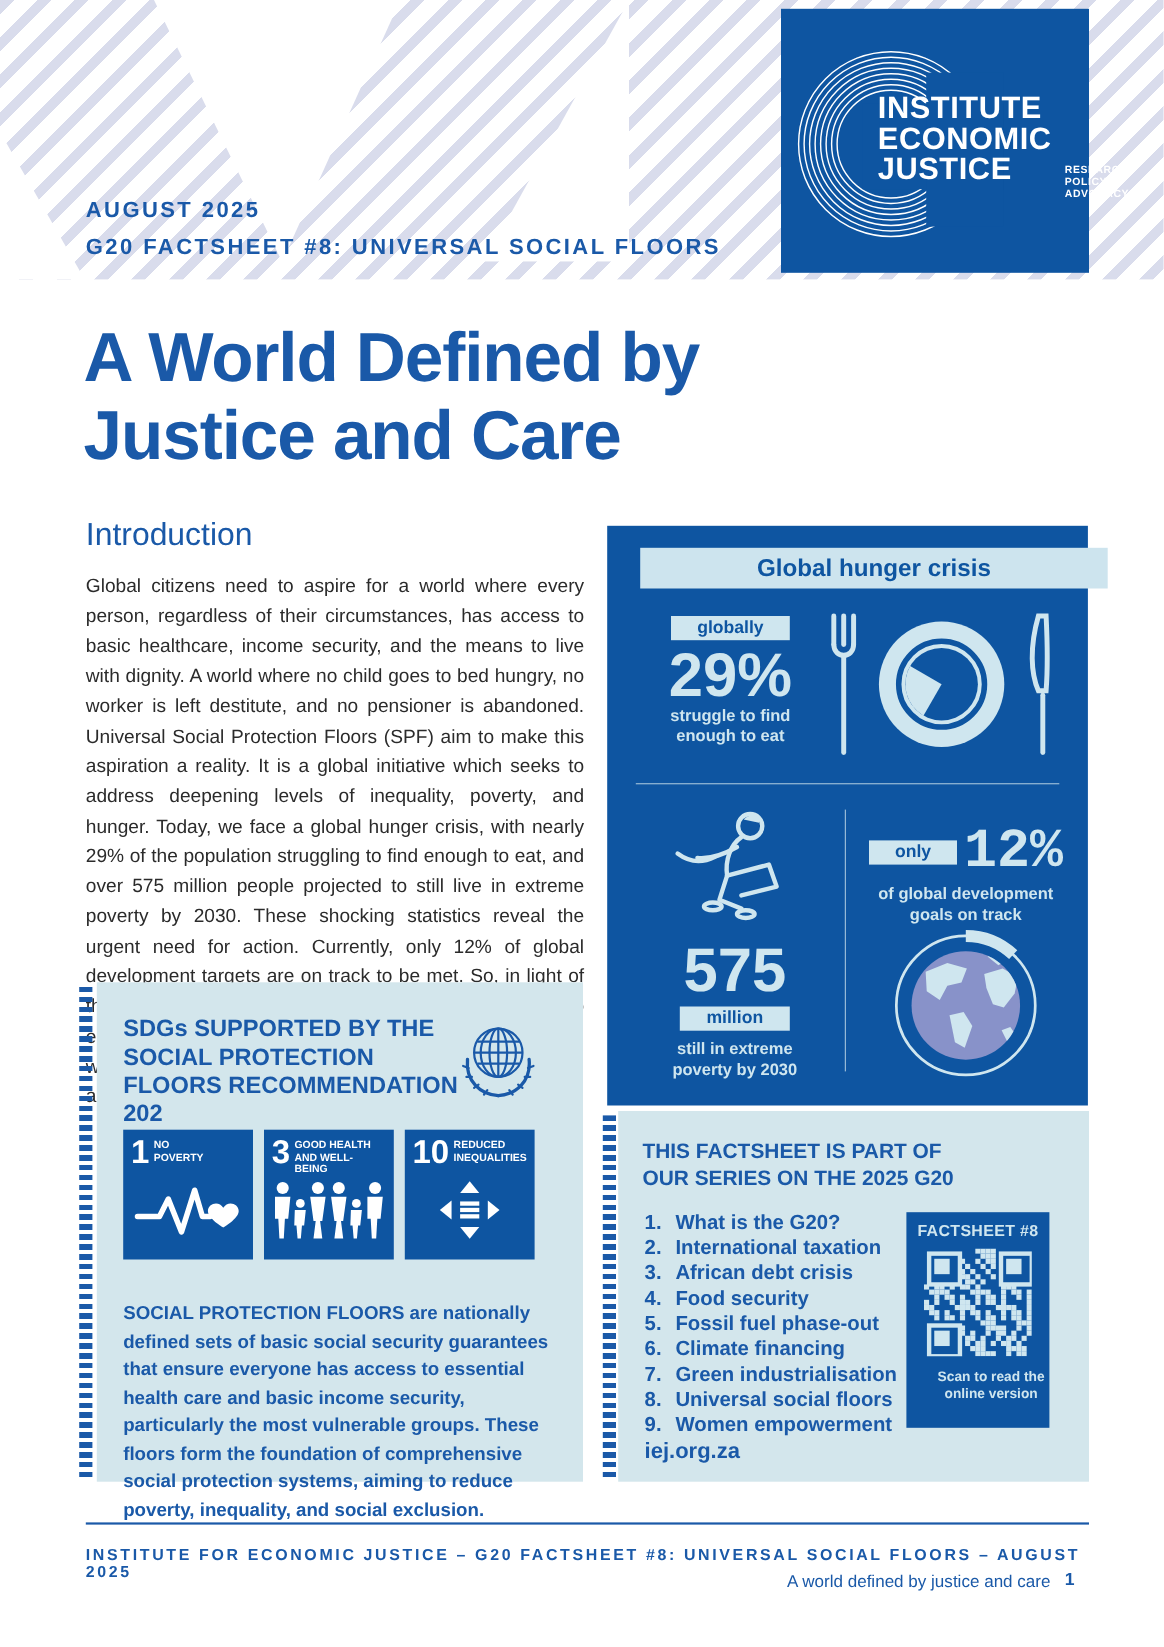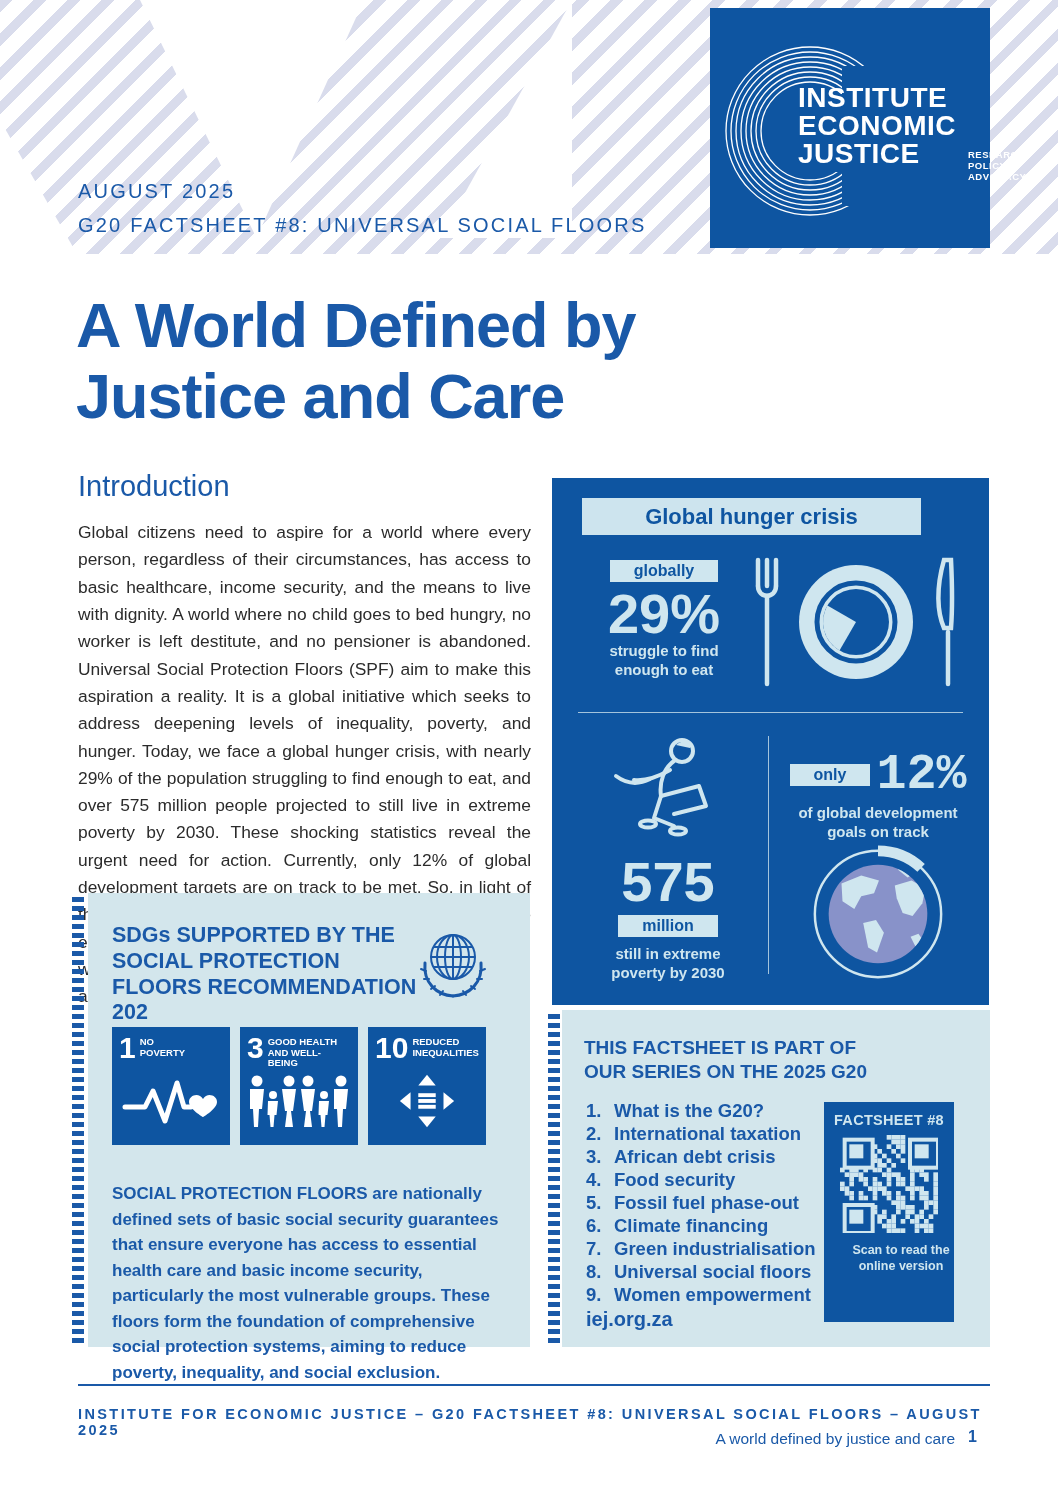--- a/index.html
+++ b/index.html
@@ -17,37 +17,37 @@
   .abs{position:absolute;}
 
   
   .band{left:0;top:0;width:1058px;height:254px;
     background:repeating-linear-gradient(135deg,var(--stripe) 0 9px,#fff 9px 24px);}
   .cut{position:absolute;background:#fff;top:0;height:238px;}
   .cut1{left:140px;width:224px;clip-path:polygon(0 0,100% 0,52% 100%);}
   .cut2{left:440px;width:132px;clip-path:polygon(100% 0,100% 100%,0 100%);}
   .cut3{left:0;top:120px;width:110px;height:134px;clip-path:polygon(0 0,0 100%,70% 100%);}
 
-  .kicker{color:var(--blue);font-weight:normal;font-size:20px;letter-spacing:2.2px;}
+  .kicker{color:var(--blue);font-weight:bold;font-size:20px;letter-spacing:2.2px;}
 
   
   .logo-box{left:710px;top:8px;width:280px;height:240px;background:var(--panel);}
   .logo-rings{position:absolute;left:12px;top:28px;}
   .logo-text{position:absolute;left:88px;top:76px;line-height:1.0;}
   .logo-word{color:#fff;font-weight:bold;font-size:28px;letter-spacing:.5px;}
   .logo-tags{position:absolute;left:170px;top:66px;color:#fff;font-weight:bold;font-size:9.5px;line-height:1.15;letter-spacing:.5px;}
 
   
   .doc-title{left:76px;top:290px;color:var(--blue);font-weight:bold;font-size:63px;line-height:1.12;letter-spacing:-1px;}
   .intro-h{left:78px;top:470px;color:var(--blue);font-weight:normal;font-size:29px;}
   .intro-p{left:78px;top:519px;width:453px;color:var(--ink);font-size:17.4px;line-height:1.57;text-align:justify;}
 
   
   .hunger{left:552px;top:478px;width:437px;height:527px;background:var(--panel);}
-  .hunger-titlebar{position:absolute;left:30px;top:20px;width:339px;height:37px;background:#cde4ee;display:flex;align-items:center;justify-content:center;}
+  .hunger-titlebar{position:absolute;left:30px;top:20px;width:425px;height:37px;background:#cde4ee;display:flex;align-items:center;justify-content:center;}
   .hunger-title{color:var(--panel);font-weight:bold;font-size:22px;}
   .badge{display:inline-block;background:var(--pale);color:var(--panel);font-weight:bold;font-size:16px;padding:2px 24px;}
   .bignum{color:var(--pale);font-weight:bold;font-size:56px;line-height:1;}
   .cap{color:var(--pale);font-weight:bold;font-size:15px;line-height:1.25;white-space:pre-line;text-align:center;}
   .hdiv{position:absolute;left:26px;top:234px;width:385px;height:1px;background:rgba(215,233,240,.75);}
   .vdiv{position:absolute;left:216px;top:258px;width:1px;height:238px;background:rgba(215,233,240,.75);}
   .stat1{position:absolute;left:22px;top:82px;width:180px;text-align:center;}
   .stat2{position:absolute;left:20px;top:376px;width:192px;text-align:center;}
   .stat3{position:absolute;left:230px;top:272px;width:192px;text-align:center;}
 
@@ -60,21 +60,21 @@
   .sdg-lab{font-weight:bold;font-size:9.5px;line-height:1.12;padding-top:3px;white-space:pre-line;}
   .sdg-icon{position:absolute;left:0;bottom:10px;width:100%;text-align:center;}
   .sdg-p{position:absolute;left:24px;top:288px;width:390px;color:var(--blue);font-size:17px;line-height:1.5;font-weight:bold;}
   .sdg-p .lead{font-weight:bold;}
   .sdg-p .rest{font-weight:600;}
 
   .series-h{position:absolute;left:22px;top:26px;color:var(--blue);font-weight:bold;font-size:19px;line-height:1.27;}
   .series-list{position:absolute;left:24px;top:90px;list-style:none;}
   .series-list li{color:var(--blue);font-weight:bold;font-size:18.5px;line-height:1.24;}
   .series-list .n{display:inline-block;width:28px;}
-  .qr-card{position:absolute;left:262px;top:92px;width:130px;height:220px;background:var(--panel);text-align:center;padding-top:10px;}
+  .qr-card{position:absolute;left:262px;top:92px;width:130px;height:196px;background:var(--panel);text-align:center;padding-top:10px;}
   .qr-title{color:var(--pale);font-weight:bold;font-size:14.5px;letter-spacing:.3px;}
   .qr-cap{color:var(--pale);font-weight:bold;font-size:12.5px;line-height:1.25;margin-top:6px;}
   .website{position:absolute;left:24px;top:298px;color:var(--blue);font-weight:bold;font-size:20px;}
 
   
   .foot-rule{left:78px;top:1384px;width:912px;height:2px;background:var(--blue);}
   .foot1{left:78px;top:1406px;width:912px;color:var(--blue);font-size:14.5px;letter-spacing:2.4px;font-weight:600;}
   .foot2{left:400px;top:1430px;width:555px;color:var(--blue);font-size:15.5px;text-align:right;}
   .pnum{left:968px;top:1428px;color:var(--blue);font-weight:bold;font-size:16px;}
 </style>

